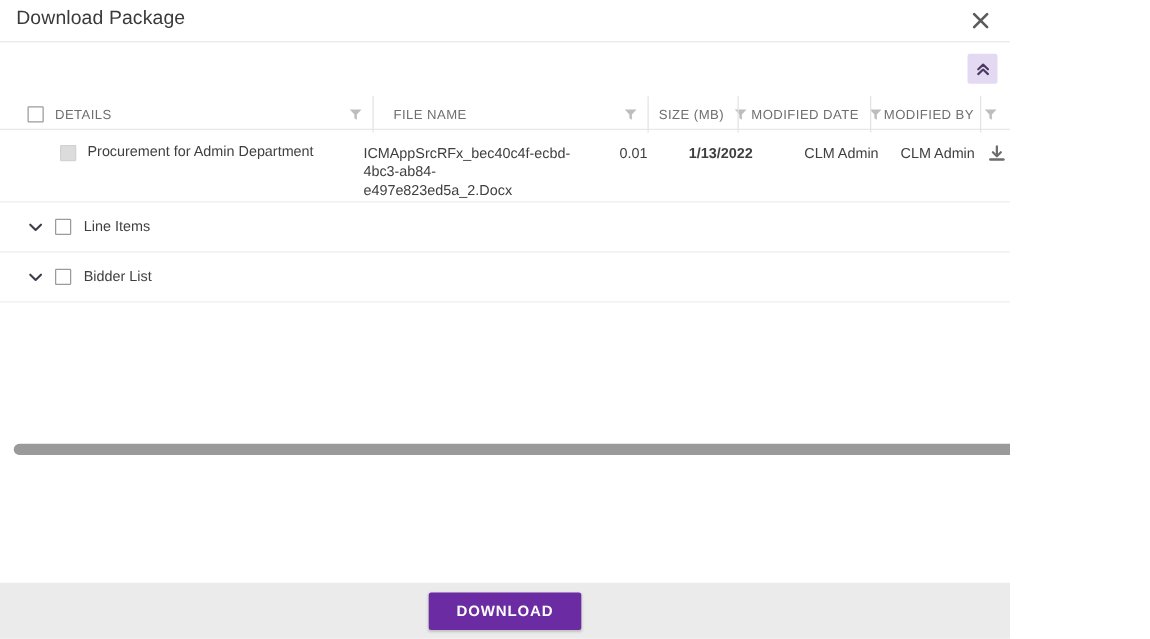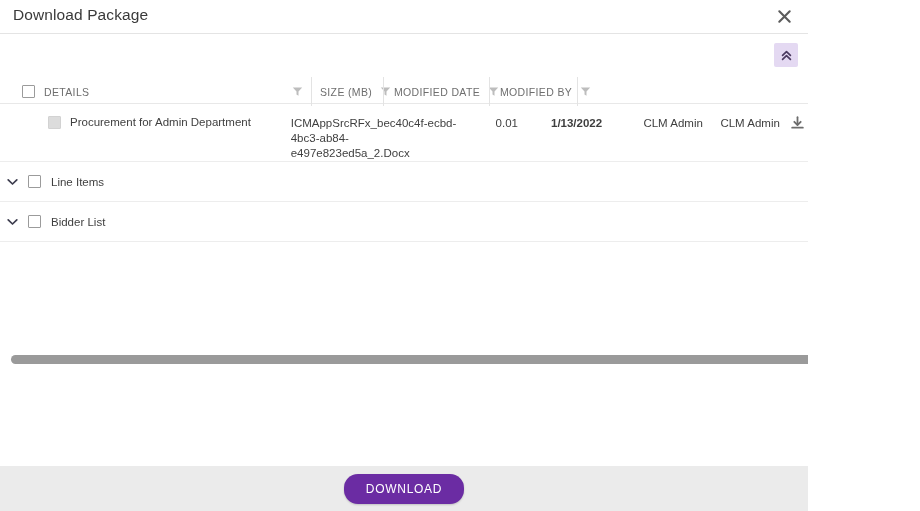--- a/index.html
+++ b/index.html
@@ -192,21 +192,21 @@
     width: 24px;
   }
   .dl-ico { cursor: pointer; display:block; }
 
   
   .group-row {
     display: flex;
     align-items: center;
     height: 40px;
     border-bottom: 1px solid #ededed;
-    padding-left: 6px;
+    padding-left: 22px;
     box-sizing: border-box;
     gap: 10px;
   }
   .chev {
     width: 12px;
     height: 12px;
     display: flex;
     align-items: center;
     justify-content: center;
     cursor: pointer;
@@ -249,24 +249,24 @@
     height: 45px;
     background: #ebebeb;
     display: flex;
     align-items: center;
     justify-content: center;
   }
   .download-btn {
     background: #6b2ca3;
     color: #ffffff;
     border: none;
-    border-radius: 14px;
+    border-radius: 2px;
     font-size: 12px;
     letter-spacing: 0.7px;
-    font-weight: 400;
+    font-weight: 700;
     font-family: "Liberation Sans", sans-serif;
     padding: 8px 22px;
     cursor: pointer;
     text-transform: uppercase;
     box-shadow: 0 1px 2px rgba(0,0,0,0.18);
   }
 </style>
 </head>
 <body>
 
@@ -298,20 +298,27 @@
           <div class="hgroup">
             <span class="cbox"></span>
             <span class="hlabel">DETAILS</span>
           </div>
           <svg class="filter-ico" width="11" height="11" viewBox="0 0 11 11" aria-hidden="true">
             <path d="M0.8 1.5 H10.2 L6.5 5.6 V9.7 L4.5 8.5 V5.6 Z" fill="#bdbdbd"></path>
           </svg>
           <span class="divider"></span>
         </div>
 
+        <div class="hcell col-file">
+          <span class="hlabel">FILE NAME</span>
+          <svg class="filter-ico" width="11" height="11" viewBox="0 0 11 11" aria-hidden="true">
+            <path d="M0.8 1.5 H10.2 L6.5 5.6 V9.7 L4.5 8.5 V5.6 Z" fill="#bdbdbd"></path>
+          </svg>
+          <span class="divider"></span>
+        </div>
 
         <div class="hcell col-size">
           <span class="hlabel">SIZE (MB)</span>
           <svg class="filter-ico" width="11" height="11" viewBox="0 0 11 11" aria-hidden="true">
             <path d="M0.8 1.5 H10.2 L6.5 5.6 V9.7 L4.5 8.5 V5.6 Z" fill="#bdbdbd"></path>
           </svg>
           <span class="divider"></span>
         </div>
 
         <div class="hcell col-moddate">

